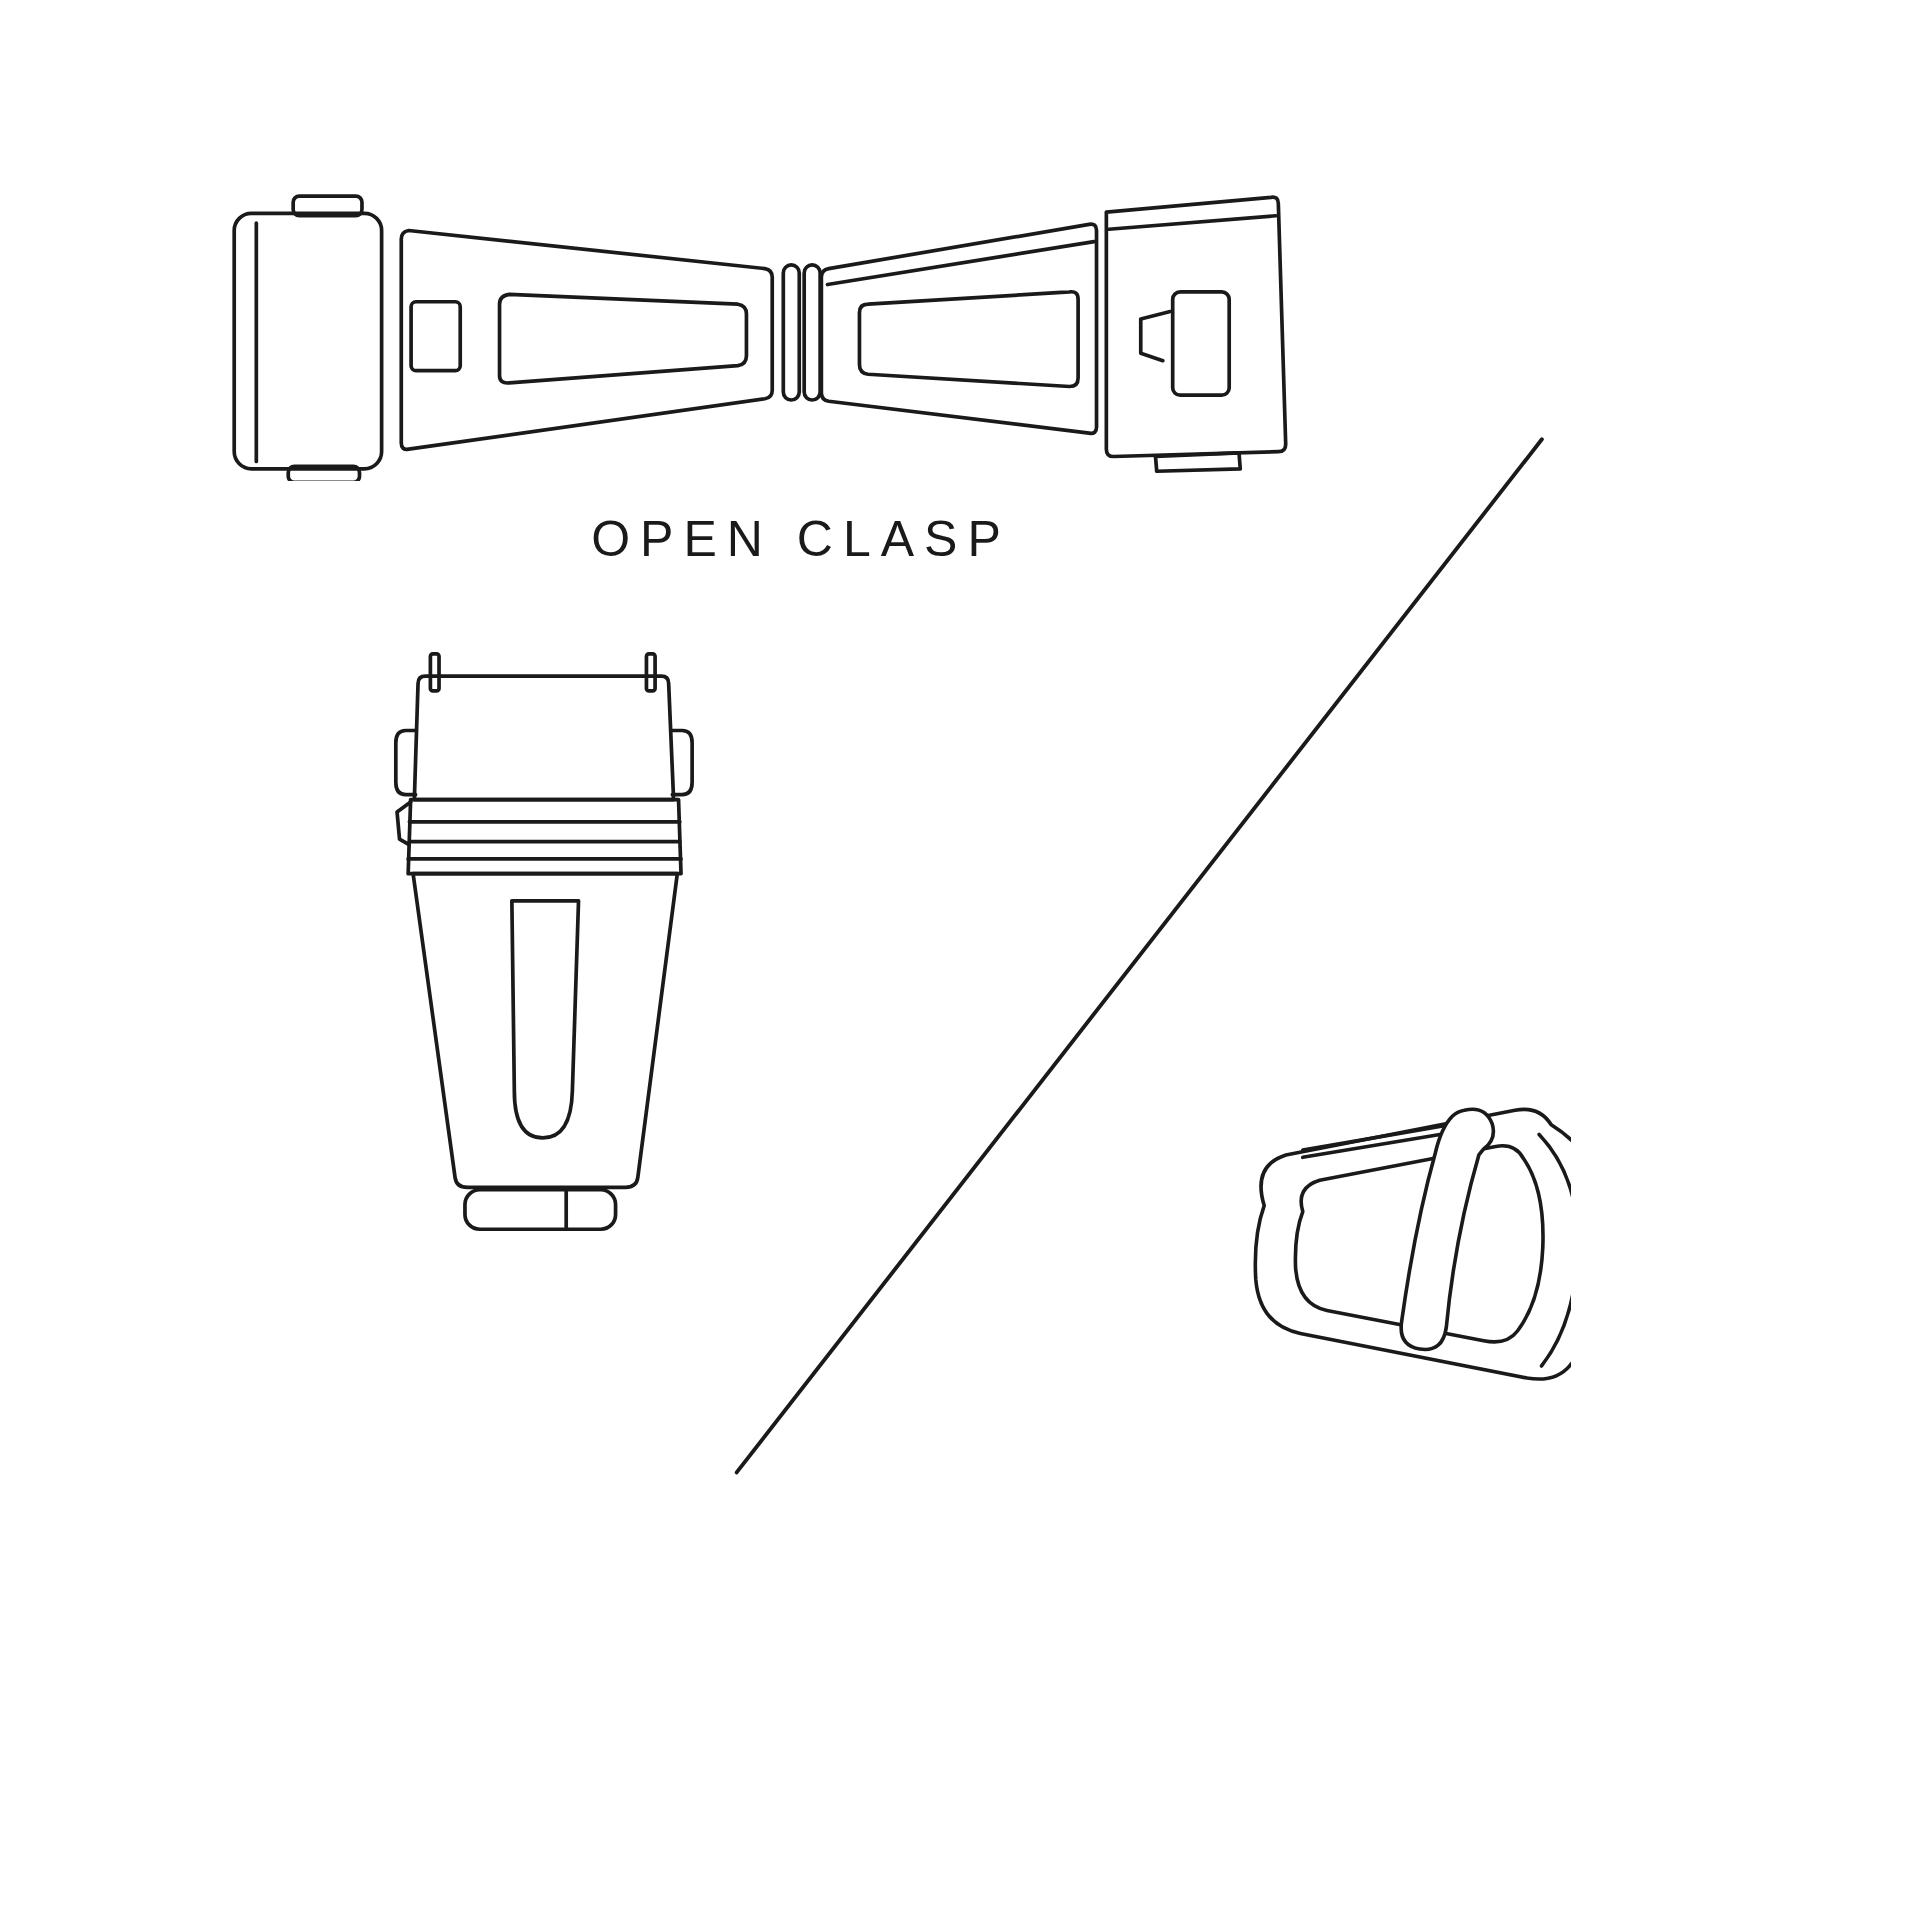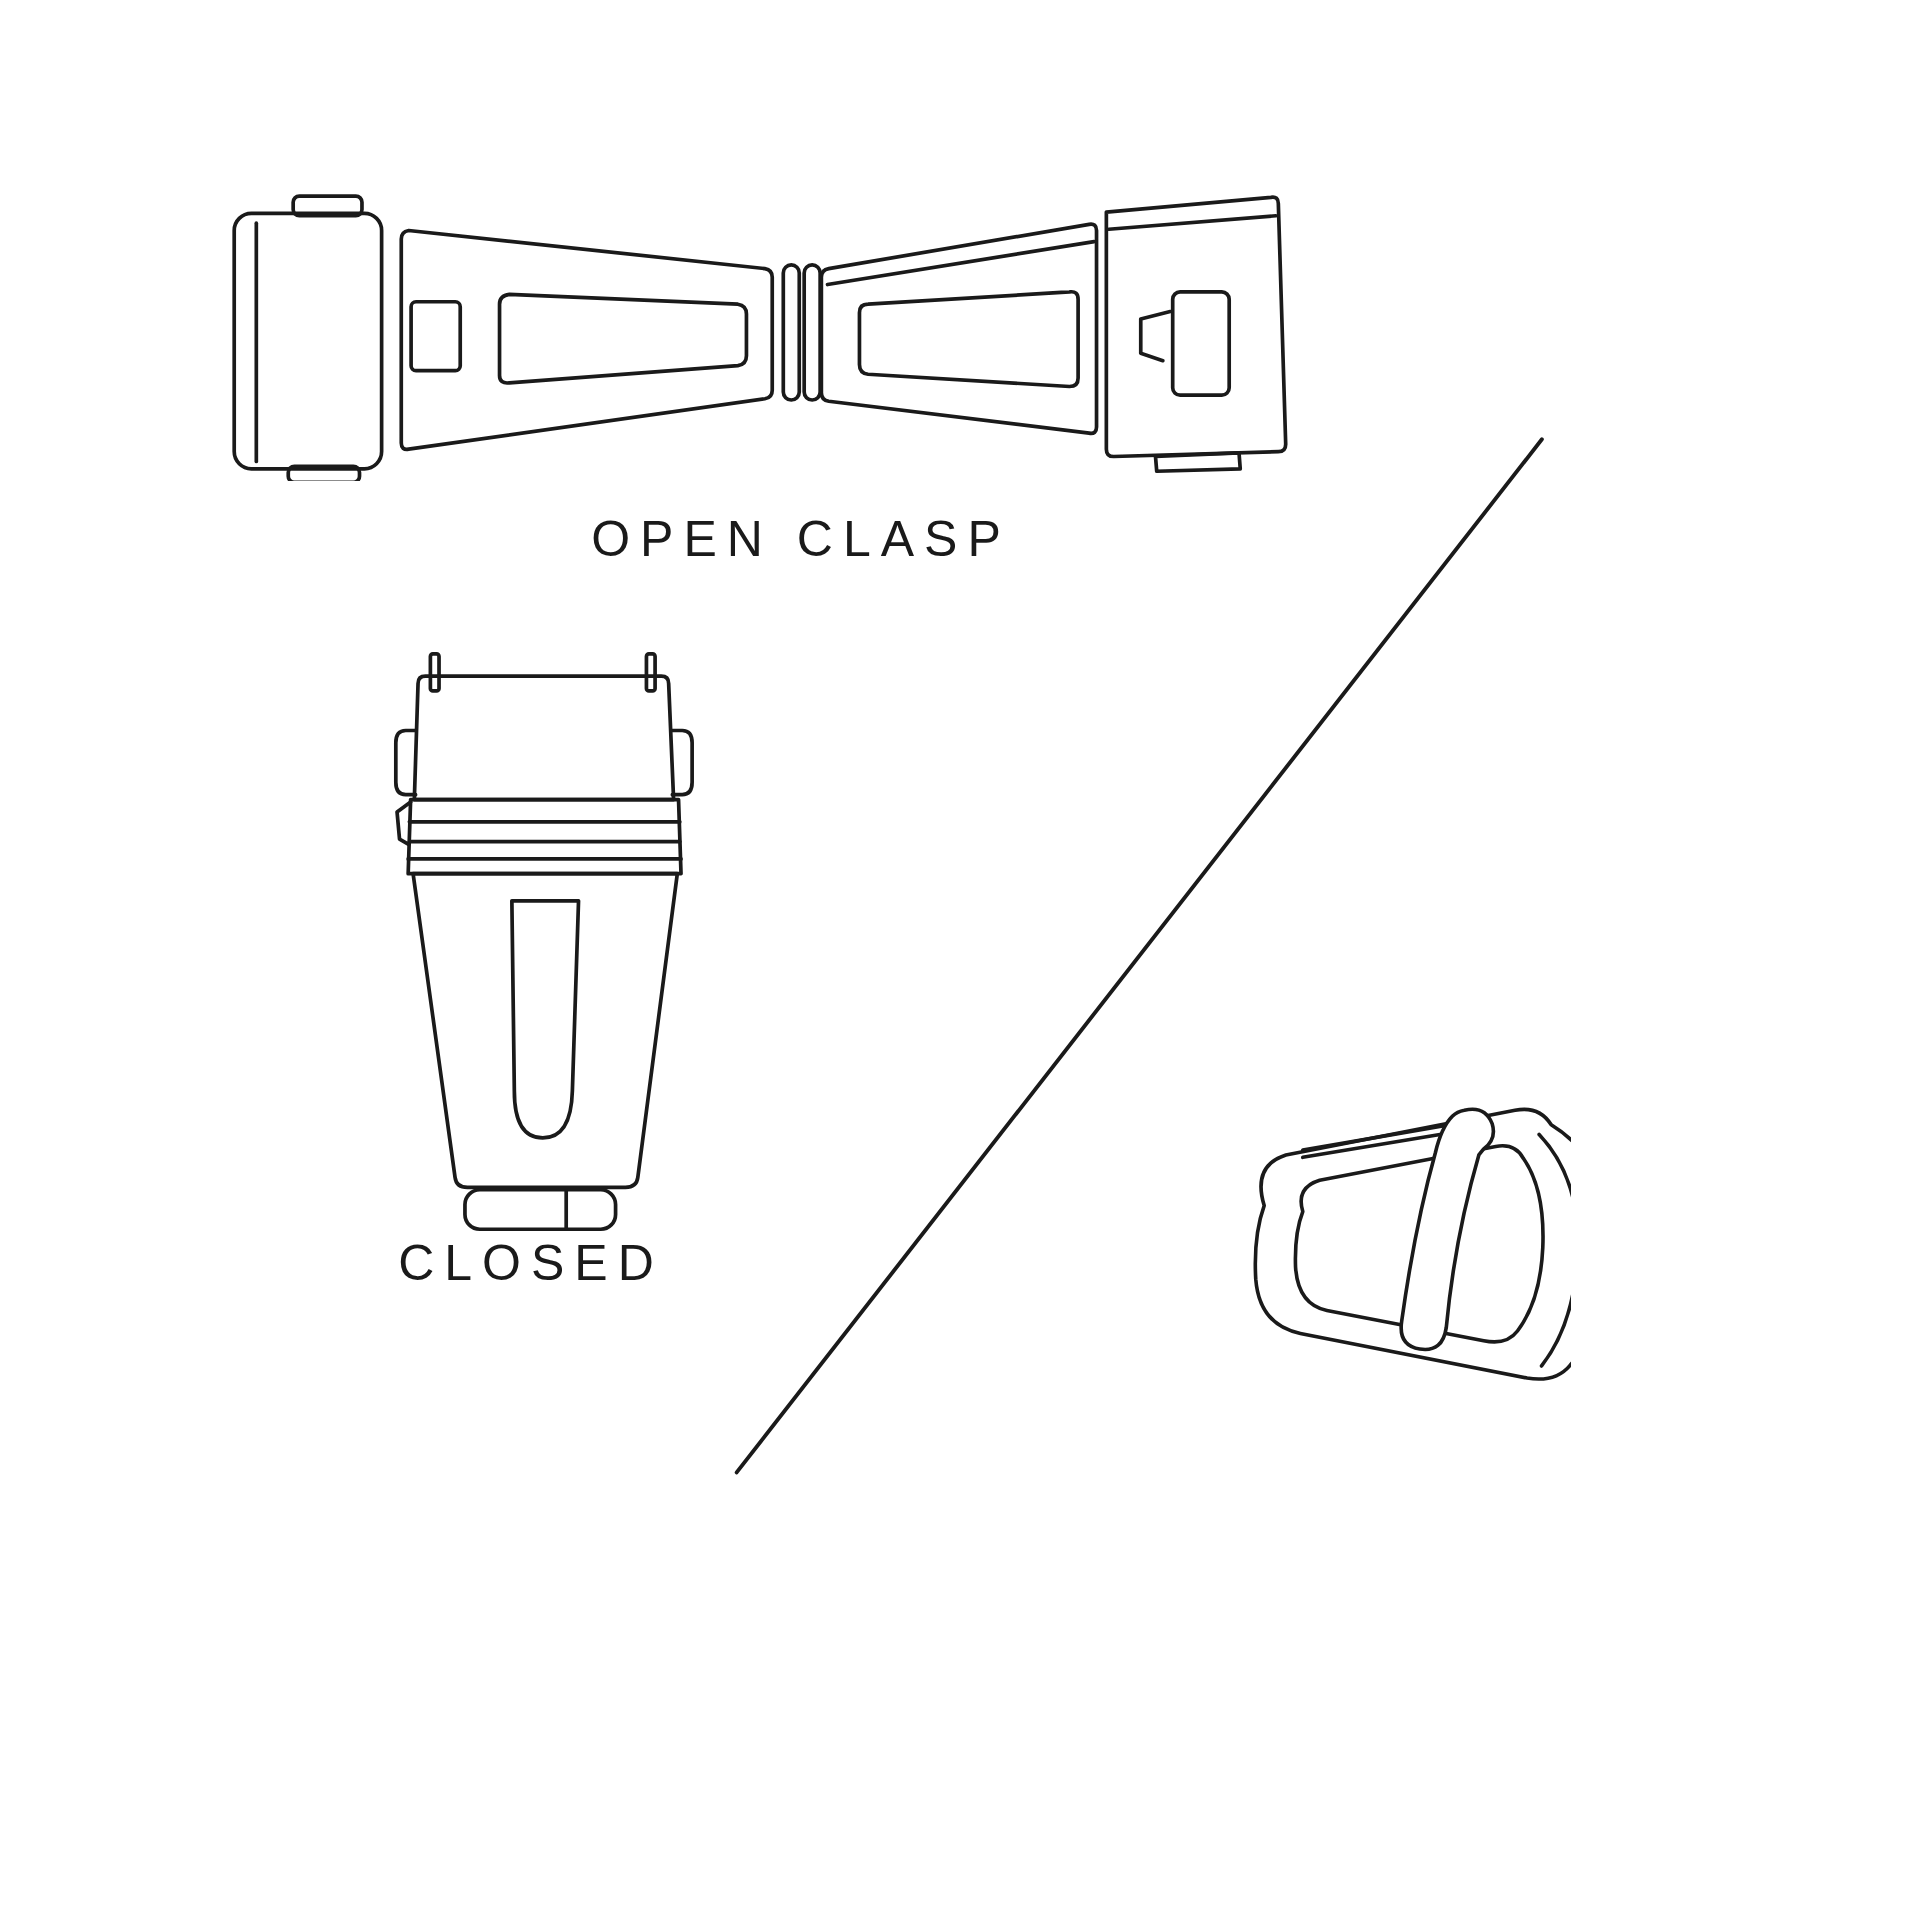--- a/index.html
+++ b/index.html
@@ -81,21 +81,20 @@
       <polyline points="24,124 13,132 15,154 22,158"></polyline>
 
       <path d="M 26 182 L 240 182 L 208 428 Q 207 436 198 436 L 70 436 Q 61 436 60 428 Z"></path>
       <path d="M 106 204 L 160 204 L 155 358 Q 154 396 131 396 Q 108 396 108 358 Z"></path>
 
       <rect x="68" y="438" width="122" height="32" rx="12"></rect>
       <line x1="150" y1="439" x2="150" y2="469"></line>
     </svg>
   </div>
 
-  <div class="caption" style="left:338px; top:1234px; width:386px;">CLOSED</div>
 
   <svg class="divider" width="1931" height="1931" viewBox="0 0 2000 2000">
     <line x1="1597" y1="455" x2="763" y2="1525" stroke="currentColor" stroke-width="4" stroke-linecap="round"></line>
   </svg>
 
   <div class="illustration" style="left:1228px; top:1091px; width:398px;">
     <svg class="lineart" viewBox="0 0 330 270" width="398">
 
       <path d="M 30 95 Q 20 62 48 53 L 238 16 Q 258 12 268 28 Q 316 58 318 120 Q 320 185 284 227 Q 272 242 248 238 L 60 201 Q 26 194 23 156 Q 21 120 30 95 Z"></path>
 

